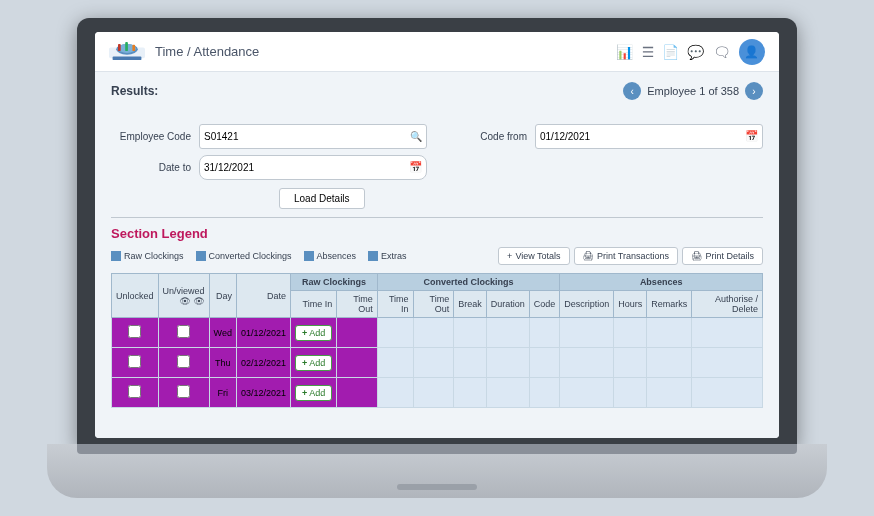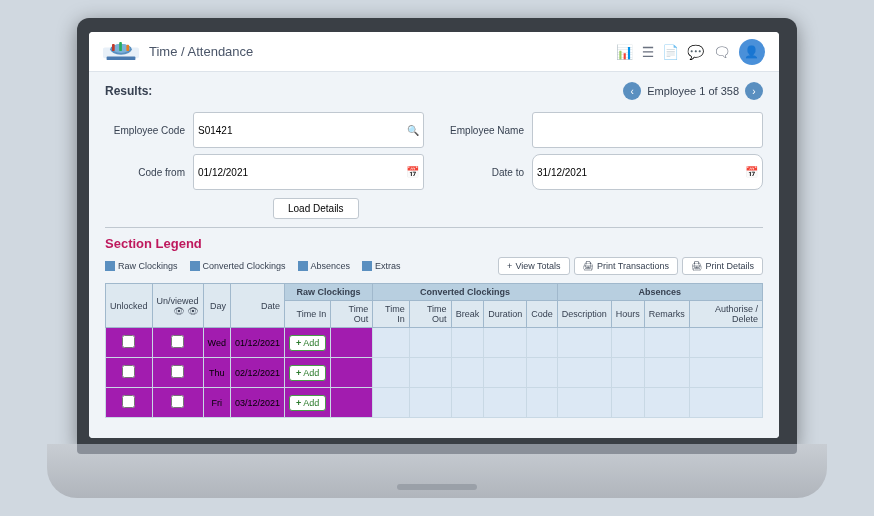--- a/index.html
+++ b/index.html
@@ -20,21 +20,21 @@
       width: 780px;
       height: 480px;
     }
     .laptop-screen-bezel {
       position: absolute;
       top: 0; left: 30px;
       width: 720px;
       height: 430px;
       background: #3a3f45;
       border-radius: 12px 12px 0 0;
-      padding: 14px 18px 10px 12px;
+      padding: 14px 18px 10px 18px;
       box-shadow: 0 4px 20px rgba(0,0,0,0.4);
     }
     .laptop-screen {
       width: 100%;
       height: 100%;
       background: #f0f4f8;
       border-radius: 4px;
       overflow: hidden;
       display: flex;
       flex-direction: column;
@@ -121,21 +121,21 @@
       overflow-y: auto;
       padding: 10px 16px;
       background: #f0f4f8;
     }
 
     
     .results-header {
       display: flex;
       align-items: center;
       justify-content: space-between;
-      margin-bottom: 12px;
+      margin-bottom: 24px;
     }
     .results-label {
       font-size: 12px;
       font-weight: bold;
       color: #374151;
     }
     .employee-nav {
       display: flex;
       align-items: center;
       gap: 6px;
@@ -169,21 +169,21 @@
     }
     .form-label {
       font-size: 10px;
       color: #374151;
       white-space: nowrap;
       width: 80px;
       text-align: right;
     }
     .form-input {
       flex: 1;
-      height: 36px;
+      height: 25px;
       border: 1px solid #c0c8d0;
       border-radius: 3px;
       padding: 0 4px;
       font-size: 10px;
       background: white;
       display: flex;
       align-items: center;
       position: relative;
     }
     .form-input input {
@@ -377,26 +377,20 @@
             <button class="nav-btn">›</button>
           </div>
         </div>
 
         <div class="form-grid">
           <div class="form-row">
             <span class="form-label">Employee Code</span>
             <div class="form-input" style="position:relative;">
               <input type="text" value="S01421" style="">
               <span class="search-icon-inner">🔍</span>
-            </div>
-          </div>
-          <div class="form-row">
-            <span class="form-label">Employee Name</span>
-            <div class="form-input">
-              <input type="text" value="" style="">
             </div>
           </div>
           <div class="form-row">
             <span class="form-label">Code from</span>
             <div class="form-input" style="position:relative;">
               <input type="text" value="01/12/2021" style="">
               <span class="cal-icon">📅</span>
             </div>
           </div>
           <div class="form-row">

